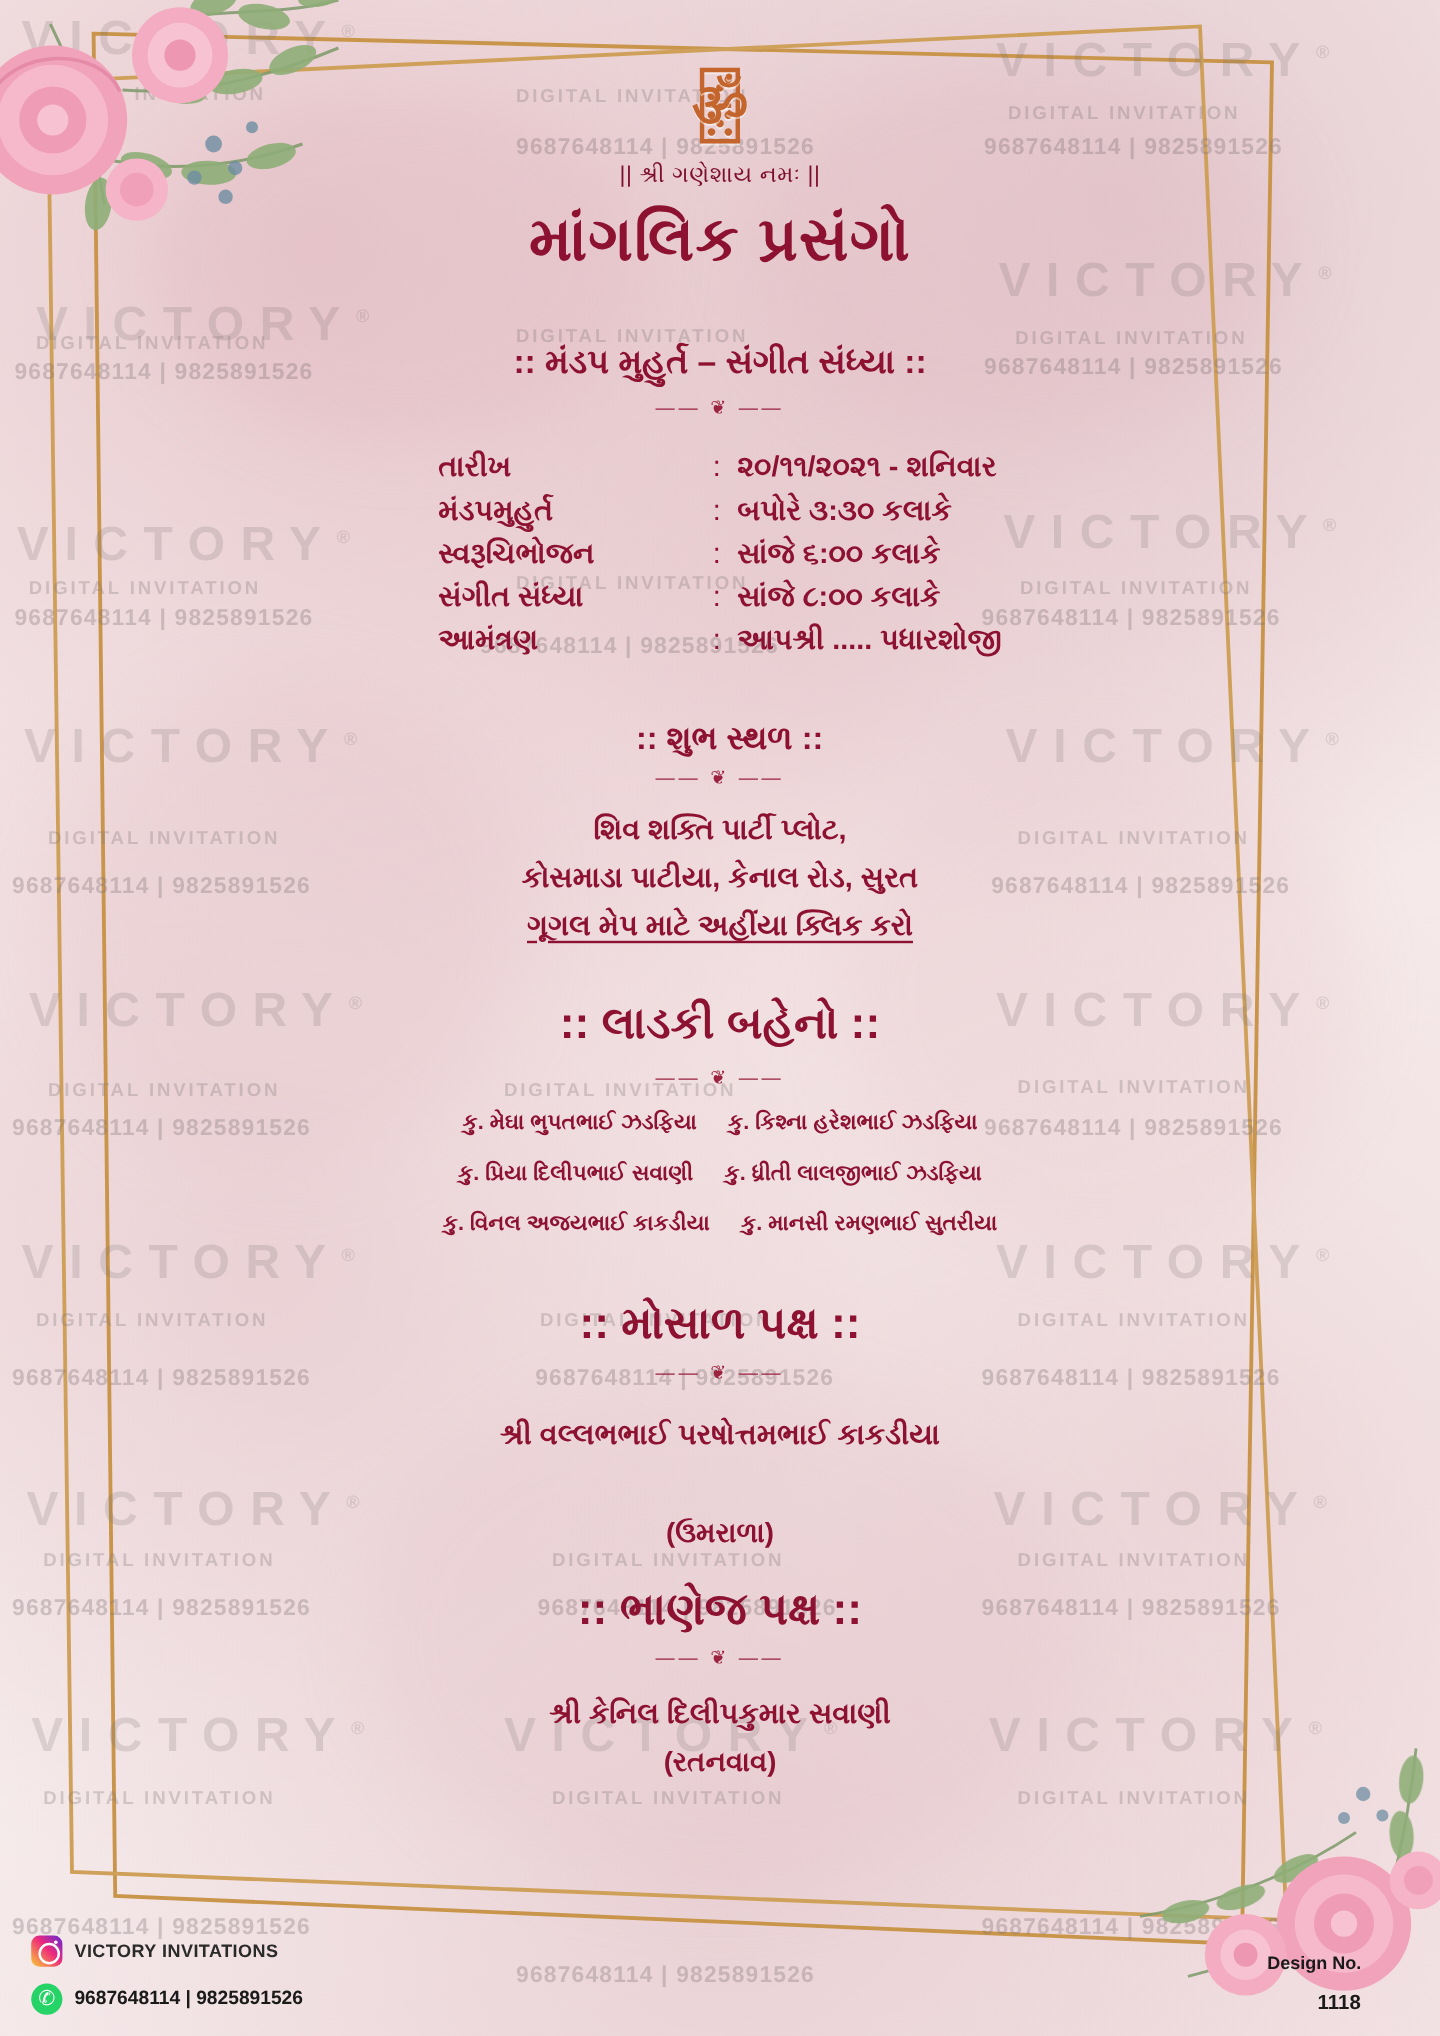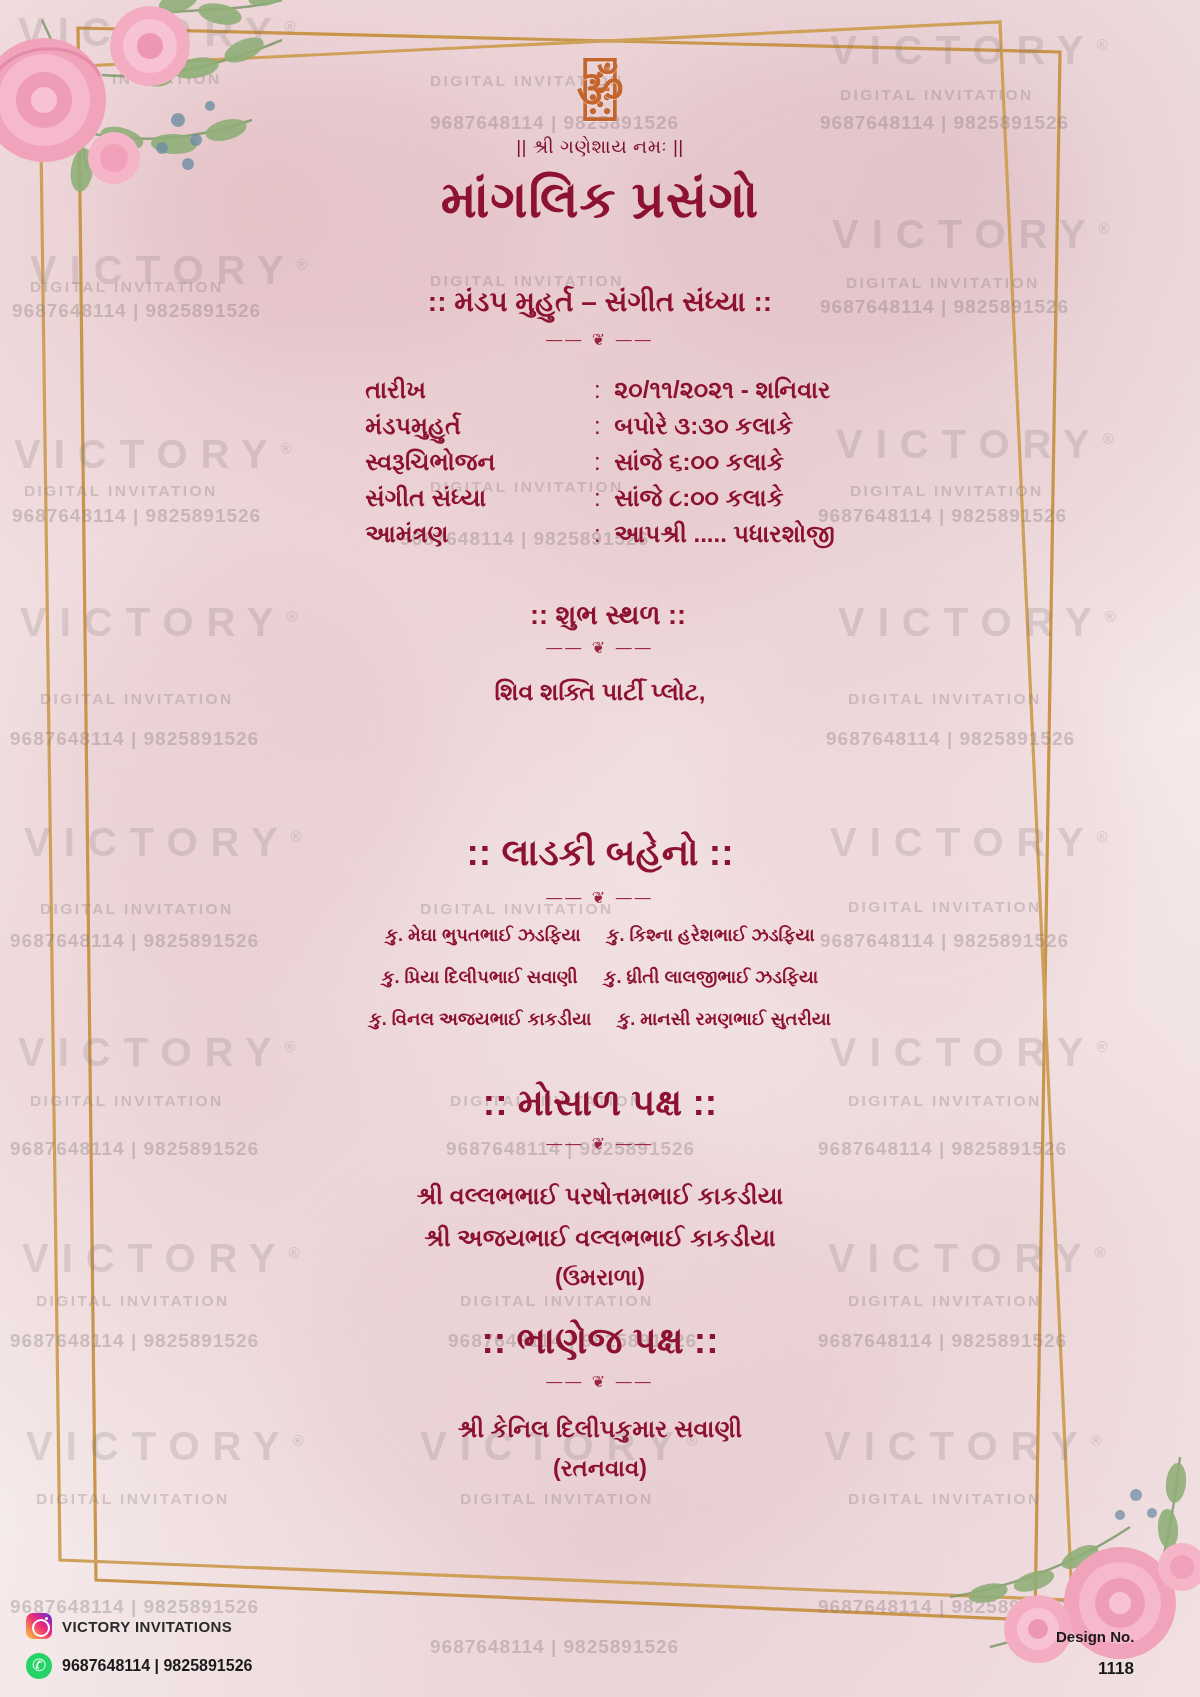--- a/index.html
+++ b/index.html
@@ -387,40 +387,41 @@
             <td class="dt-colon">:</td>
             <td class="dt-value">આપશ્રી ..... પધારશોજી</td>
           </tr>
         </tbody>
       </table>
     </div>
 
     <div class="sec-head" style="top:600px;margin-left:16px;">:: શુભ સ્થળ ::</div>
     <div class="orn" style="top:638px;">—— ❦ ——</div>
     <div class="line" style="top:678px;text-align:center;">શિવ શક્તિ પાર્ટી પ્લોટ,</div>
+    <div class="line" style="top:718px;">કોસમાડા પાટીયા, કેનાલ રોડ, સુરત</div>
+    <div class="line u" style="top:758px; cursor:pointer;">ગૂગલ મેપ માટે અહીંયા ક્લિક કરો</div>
 
     <div class="sec-head big" style="top:832px;">:: લાડકી બહેનો ::</div>
     <div class="orn" style="top:888px;">—— ❦ ——</div>
     <div class="two-col" style="top:925px;">
       <div>કુ. મેઘા ભુપતભાઈ ઝડફિયા</div>
       <div>કુ. કિશ્ના હરેશભાઈ ઝડફિયા</div>
     </div>
     <div class="two-col" style="top:967px;">
       <div>કુ. પ્રિયા દિલીપભાઈ સવાણી</div>
       <div>કુ. ધ્રીતી લાલજીભાઈ ઝડફિયા</div>
     </div>
     <div class="two-col" style="top:1009px;">
       <div>કુ. વિનલ અજયભાઈ કાકડીયા</div>
       <div>કુ. માનસી રમણભાઈ સુતરીયા</div>
     </div>
 
     <div class="sec-head big" style="top:1082px;">:: મોસાળ પક્ષ ::</div>
     <div class="orn" style="top:1134px;">—— ❦ ——</div>
     <div class="line" style="top:1182px;">શ્રી વલ્લભભાઈ પરષોત્તમભાઈ કાકડીયા</div>
-    <div class="line" style="top:1224px;">શ્રી અજયભાઈ વલ્લભભાઈ કાકડીયા</div>
     <div class="line small-note" style="top:1264px;">(ઉમરાળા)</div>
 
     <div class="sec-head big" style="top:1320px;">:: ભાણેજ પક્ષ ::</div>
     <div class="orn" style="top:1372px;">—— ❦ ——</div>
     <div class="line" style="top:1415px;">શ્રી કેનિલ દિલીપકુમાર સવાણી</div>
     <div class="line small-note" style="top:1455px;">(રતનવાવ)</div>
   </div>
 
   <div class="footer-brand">
     <span class="ig-icon"></span>

